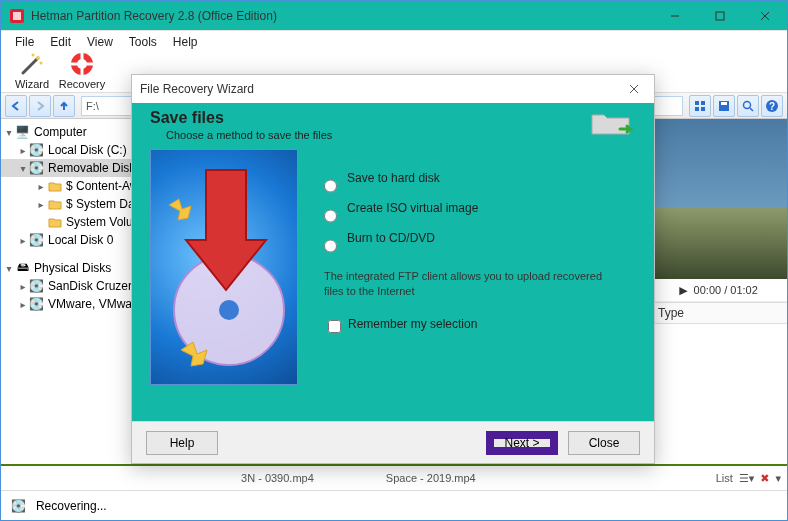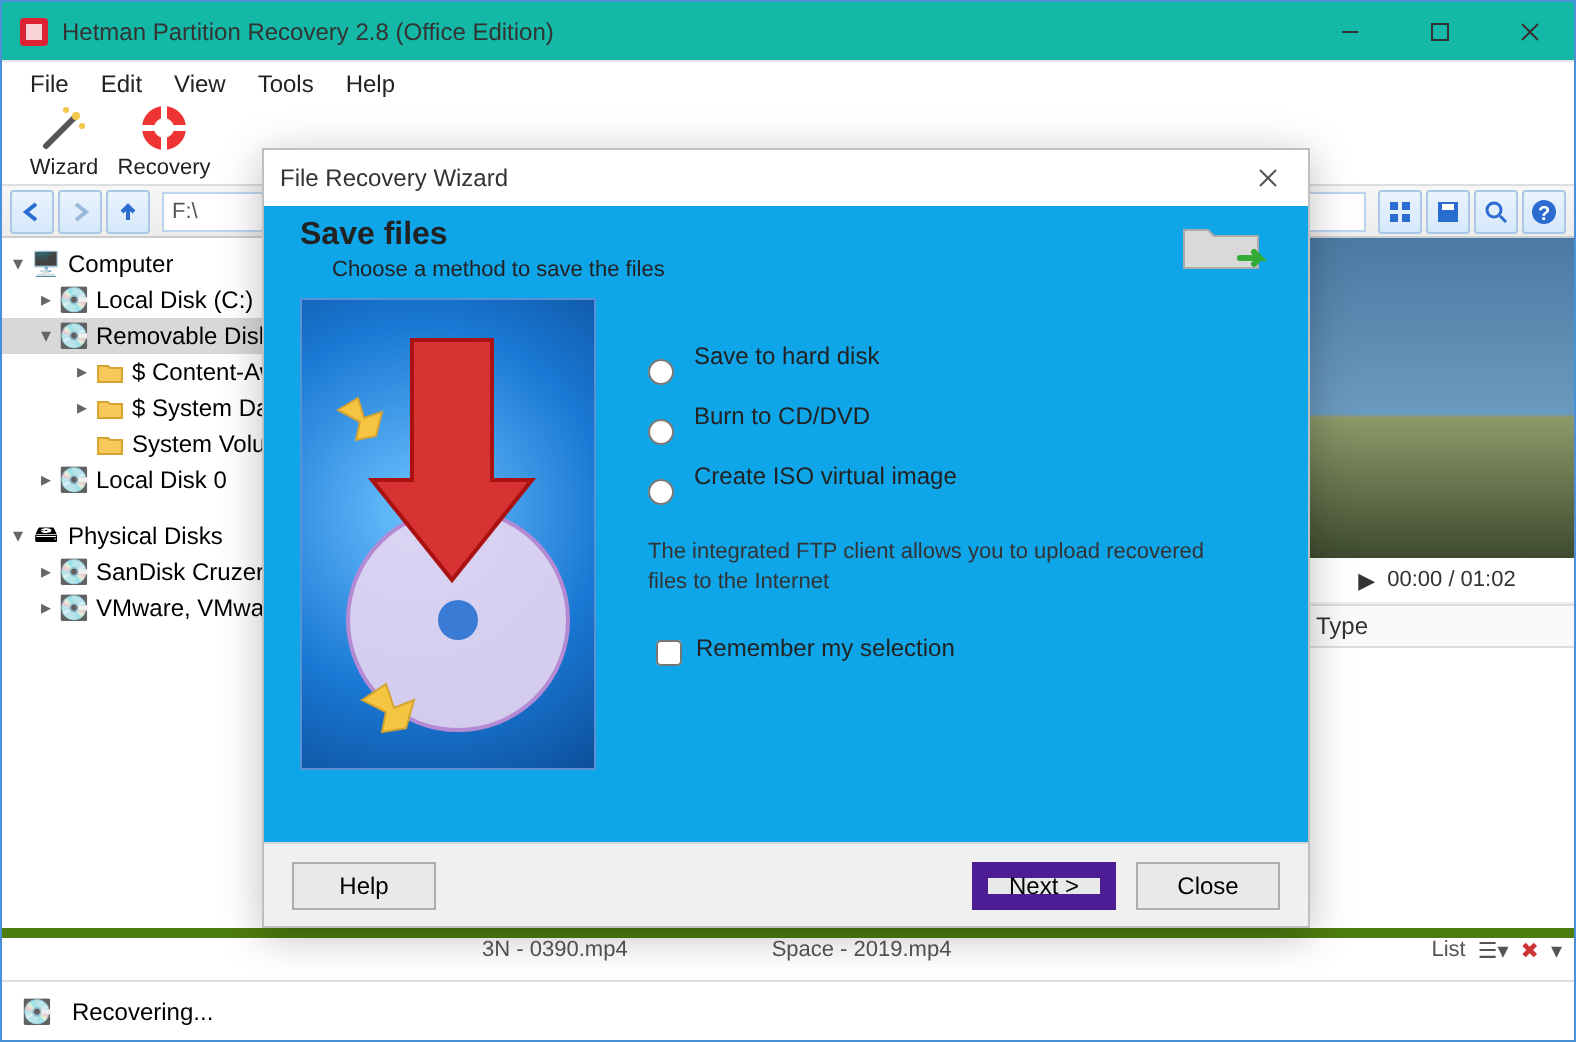--- a/index.html
+++ b/index.html
@@ -37,40 +37,40 @@
   .ind0{padding-left:2px}.ind1{padding-left:16px}.ind2{padding-left:34px}
 
   .center { flex:1; position:relative; background:#fff;}
   .preview { width:138px; border-left:1px solid #ddd; background:#fff; display:flex;flex-direction:column;}
   .preview .img { flex:0 0 160px; background:linear-gradient(#4a7aa3 0%, #6b9abf 55%, #8c9a6a 56%, #3e4a2e 100%); margin:0;}
   .preview .ctrl { height:22px; display:flex;align-items:center;justify-content:center; font-size:11px; gap:6px; color:#333;}
   .preview .rest { flex:1; border-top:1px solid #eee;}
   .colhdr { height:22px; border-top:1px solid #ddd; border-bottom:1px solid #ddd; display:flex; align-items:center; font-size:12px; padding-left:8px; background:#fafafa; color:#333;}
 
   
-  .overlaybar { position:absolute; left:130px; top:73px; width:524px; height:390px; background:#0ea5e9; border:1px solid #bfbfbf; box-shadow:0 4px 20px rgba(0,0,0,.25);}
+  .overlaybar { position:absolute; left:130px; top:73px; width:524px; height:390px; background:#14b8a6; border:1px solid #bfbfbf; box-shadow:0 4px 20px rgba(0,0,0,.25);}
   .dlg-title { height:28px; background:#fff; display:flex; align-items:center; padding:0 8px; font-size:12px; color:#333;}
   .dlg-title .x { margin-left:auto; width:24px;height:20px;display:flex;align-items:center;justify-content:center;cursor:default;}
   .dlg-body { padding:6px 18px 0 18px; font-size:12px; color:#222;}
   .dlg-body h3 { margin:0; font-size:16px; font-weight:bold;}
   .dlg-body .sub { margin:2px 0 8px 16px; font-size:11px;}
   .dlg-row { display:flex; gap:26px;}
   .dlg-art { width:148px;height:236px; border:1px solid #5b8fd6; background:radial-gradient(circle at 40% 45%, #6ec3ff 0%, #1978d4 60%, #0d4f9b 100%); position:relative; overflow:hidden;}
   .opts { flex:1; padding-top:22px;}
   .opt { display:flex; font-size:12px; height:30px; gap:6px;}
   .opt input { margin:0 4px 0 0;}
   .desc { font-size:11px; color:#333; margin:8px 0 18px 0; line-height:1.35; max-width:300px;}
   .chk { display:flex; font-size:12px; gap:4px;}
   .dlg-foot { position:absolute; left:0; right:0; bottom:0; height:42px; border-top:1px solid #d6d6d6; background:#f0f0f0; display:flex; align-items:center; padding:0 14px; gap:10px;}
   .btn { min-width:72px; height:24px; font-size:12px; background:#e9e9e9; border:1px solid #adadad; display:flex;align-items:center;justify-content:center; cursor:default;}
   .btn.primary { border:8px solid #4c1d95; background:#e9e9e9;}
   .dlg-foot .gap { flex:1;}
 
   .hdr-illus { position:absolute; right:18px; top:32px; width:46px;height:30px; }
-  .listbar { height:26px; display:flex;align-items:flex-start; gap:6px; padding:0 6px; font-size:11px; color:#555; border-top:5px solid #4d7c0f;}
+  .listbar { height:26px; display:flex;align-items:center; gap:6px; padding:0 6px; font-size:11px; color:#555; border-top:2px solid #4d7c0f;}
   .listft { height:30px; display:flex; align-items:center; padding:0 10px; font-size:12px; gap:10px; border-top:1px solid #ddd;}
   
   .folder { fill:#f7c95b; stroke:#d6a431;}
 </style>
 </head>
 <body>
 
 <div class="titlebar">
   <span class="icon">
     <svg width="16" height="16" viewBox="0 0 16 16">
@@ -301,25 +301,25 @@
           <path d="M18 55 l10 -6 l3 10 l9 -3 l-3 12 l-10 2 l2 -9 z" fill="#f5c542" stroke="#d6a431"></path>
         </svg>
       </div>
       <div class="opts">
         <label class="opt">
             <input type="radio" name="m" style="">
             <span>Save to hard disk</span>
           </label>
         <label class="opt">
             <input type="radio" name="m" style="">
-            <span>Burn to CD/DVD</span>
+            <span>Create ISO virtual image</span>
           </label>
         <label class="opt">
             <input type="radio" name="m" style="">
-            <span>Create ISO virtual image</span>
+            <span>Burn to CD/DVD</span>
           </label>
         <div class="desc">The integrated FTP client allows you to upload recovered files to the Internet</div>
         <label class="chk">
             <input type="checkbox" style="">
             <span>Remember my selection</span>
           </label>
       </div>
     </div>
   </div>
   <div class="dlg-foot">

